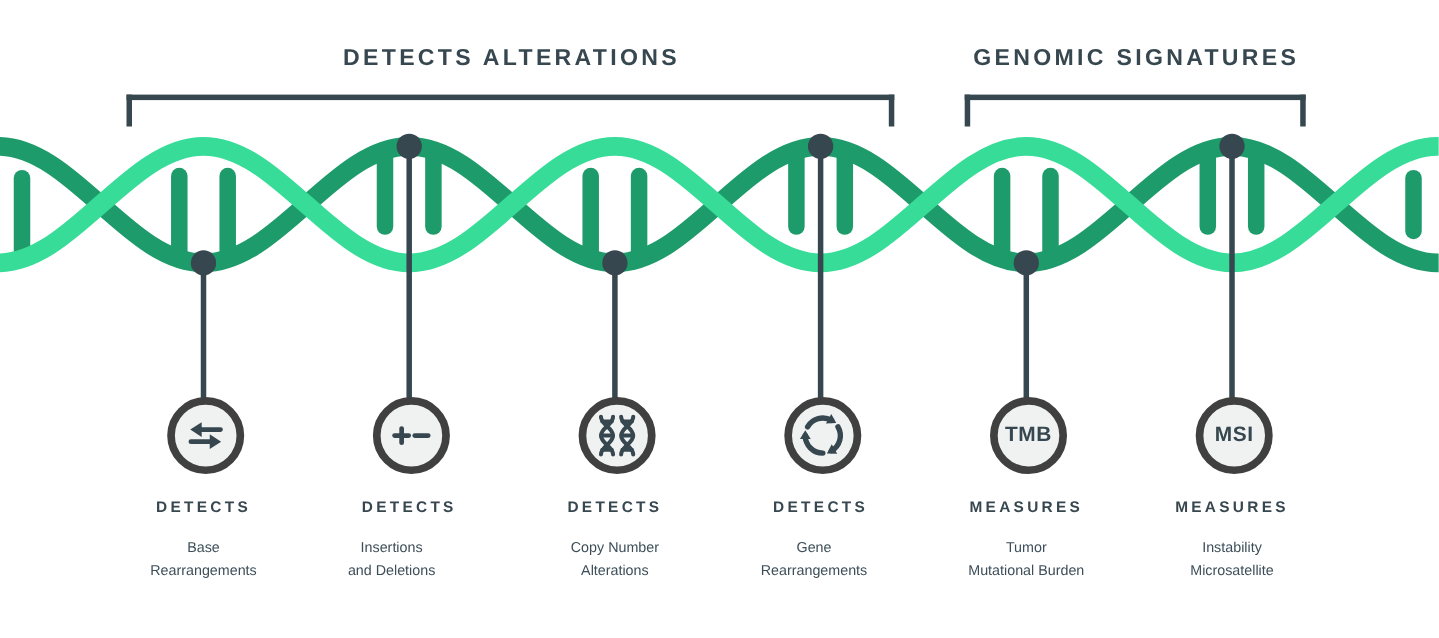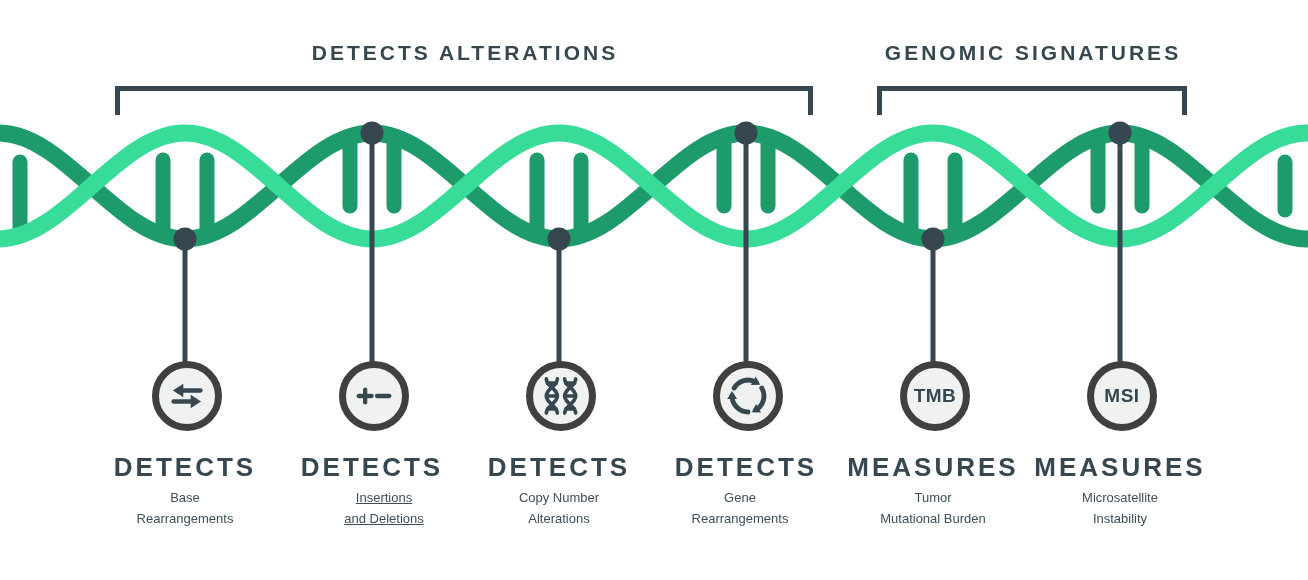--- a/index.html
+++ b/index.html
@@ -21,21 +21,21 @@
   .bracket.alterations{left:115px;width:688px;}
   .bracket.signatures{left:877px;width:300px;}
   .callout-circle{
     position:absolute;top:361px;width:56px;height:56px;border-radius:50%;
     background:#F0F2F2;border:7px solid #404040;
     display:flex;align-items:center;justify-content:center;
   }
   .badge-text{font-size:19px;font-weight:bold;letter-spacing:0.5px;color:#37474F;}
   .action-heading{
     position:absolute;top:452px;width:220px;text-align:center;
-    font-size:26px;font-weight:bold;letter-spacing:3px;color:#37474F;white-space:nowrap;
+    font-size:14px;font-weight:bold;letter-spacing:3px;color:#37474F;white-space:nowrap;
   }
   .callout-label{
     position:absolute;top:487px;width:240px;text-align:center;
     font-size:13px;line-height:21px;color:#3D4E59;
   }
   .callout-label span{display:block;}
   .icon-svg{display:block;}
 </style>
 </head>
 <body>
@@ -122,21 +122,21 @@
   <div class="callout-circle" style="left:339px;">
     <svg class="icon-svg" width="44" height="44" viewBox="-18 -18 36 36">
       <g stroke="#37474F" stroke-width="3.5" stroke-linecap="round" fill="none">
         <line x1="-12.5" y1="0" x2="-2" y2="0"></line>
         <line x1="-7.25" y1="-5.25" x2="-7.25" y2="5.25"></line>
         <line x1="2.5" y1="0" x2="12.5" y2="0"></line>
       </g>
     </svg>
   </div>
   <div class="action-heading" style="left:262px;">DETECTS</div>
-  <div class="callout-label" style="left:264px;text-decoration:underline;">
+  <div class="callout-label" style="left:236px;">
     <span>Insertions</span>
     <span>and Deletions</span>
   </div>
 
   <div class="callout-circle" style="left:526px;">
     <svg class="icon-svg" width="44" height="44" viewBox="-18 -18 36 36">
       <g stroke="#37474F" stroke-width="3" stroke-linecap="round" fill="none">
         <path d="M-12,-14 C-12,-8 -3,-6 -3,0 C-3,6 -12,8 -12,14"></path>
         <path d="M-3,-14 C-3,-8 -12,-6 -12,0 C-12,6 -3,8 -3,14"></path>
         <line x1="-11" y1="-10.5" x2="-4" y2="-10.5"></line>
@@ -182,17 +182,17 @@
   <div class="callout-label" style="left:813px;">
     <span>Tumor</span>
     <span>Mutational Burden</span>
   </div>
 
   <div class="callout-circle" style="left:1087px;">
     <span class="badge-text">MSI</span>
   </div>
   <div class="action-heading" style="left:1010px;">MEASURES</div>
   <div class="callout-label" style="left:1000px;">
+    <span>Instability</span>
     <span>Microsatellite</span>
-    <span>Instability</span>
   </div>
 
 </div>
 
 </body></html>

